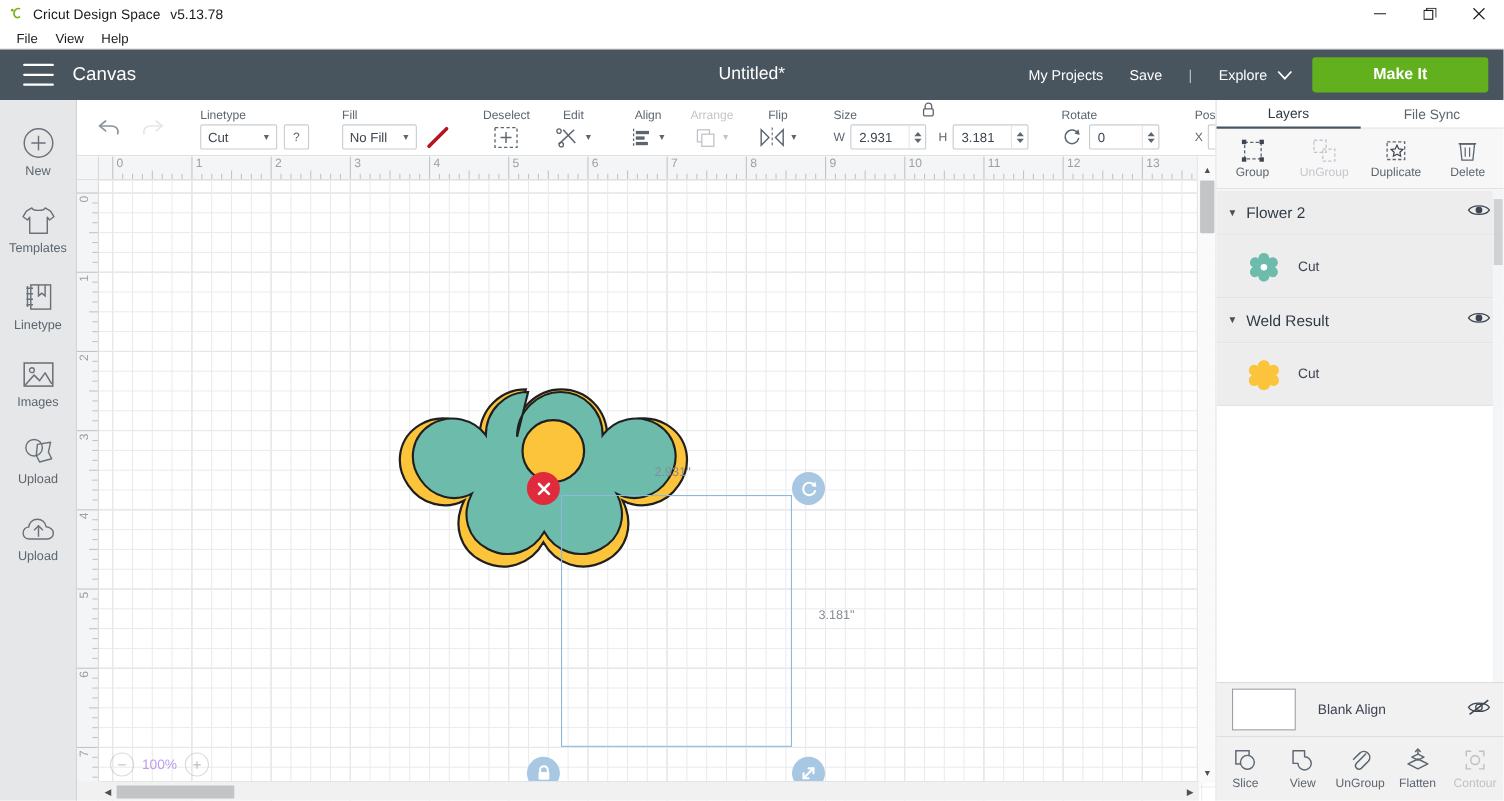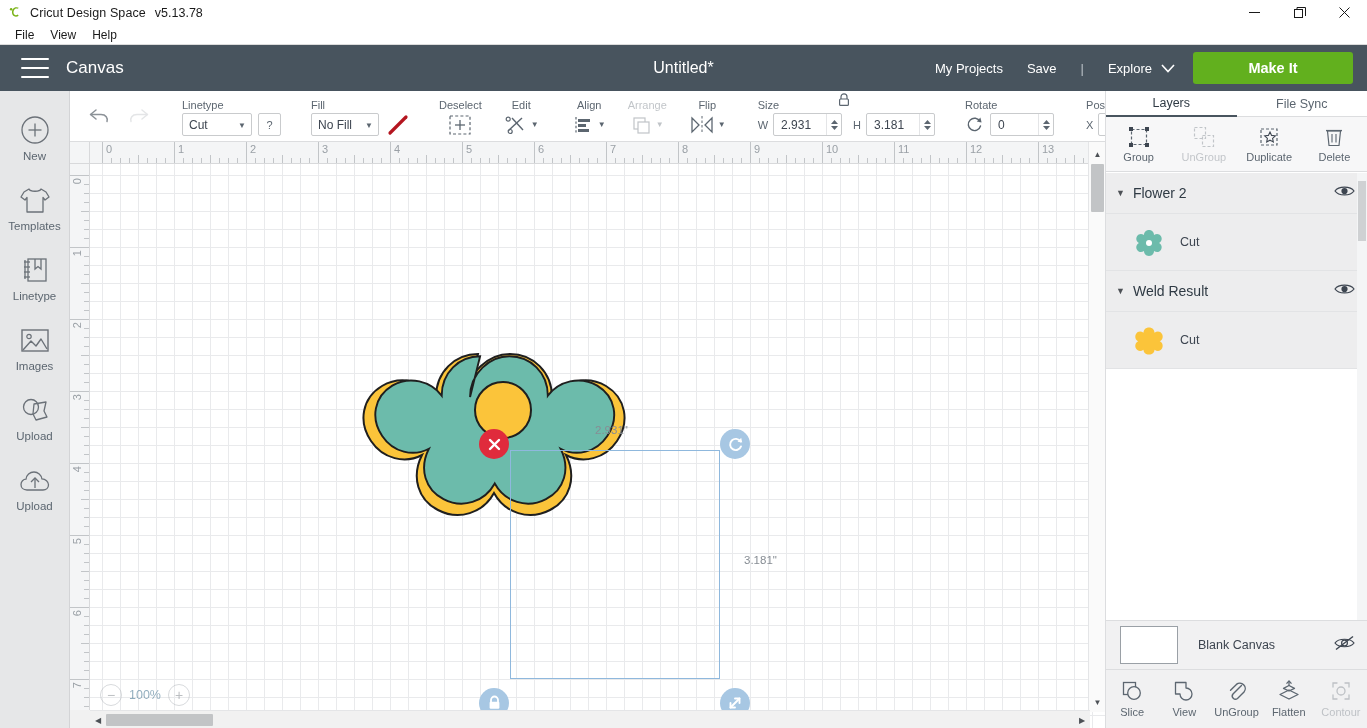--- a/index.html
+++ b/index.html
@@ -161,21 +161,21 @@
   .h-blue { background: #a7c7e3; }
 
   
   .zoomctl {
     position: absolute; left: 30px; bottom: 22px; display: flex; align-items: center; gap: 7px;
     opacity: .45;
   }
   .zbtn { width: 22px; height: 22px; border: 1px solid #a8adb3; border-radius: 50%;
     display: flex; align-items: center; justify-content: center; background: transparent;
     color: #6b7178; font-size: 14px; line-height: 1; }
-  .zval { font-size: 12.5px; color: #0c4a6e; }
+  .zval { font-size: 12.5px; color: #6d28d9; }
 
   
   .vscroll { position: absolute; top: 142px; right: 262px; width: 17px; height: 570px;
     background: #fafafa; border-left: 1px solid #e4e5e7; }
   .vthumb { position: absolute; top: 22px; left: 2px; width: 13px; height: 48px;
     background: #c2c4c6; border-radius: 1px; }
   .sarrow { position: absolute; left: 0; width: 17px; height: 16px;
     display: flex; align-items: center; justify-content: center; color: #4d5156; font-size: 8px; }
   .hscroll { position: absolute; bottom: 0; left: 90px; width: 1000px; height: 18px;
     background: #f1f1f1; border-top: 1px solid #e4e5e7; }
@@ -941,21 +941,21 @@
         <span class="cname">Cut</span>
       </div>
     </div>
 
     <div class="rscroll">
       <div class="rthumb"></div>
     </div>
 
     <div class="blankrow">
       <div class="blankswatch"></div>
-      <div class="blankname">Blank Canvas</div>
+      <div class="blankname">Blank Align</div>
       <div style="margin-left:auto;">
         <svg width="21" height="16" viewBox="0 0 21 16">
           <path d="M1 8 C4.5 3 16.5 3 20 8 C16.5 13 4.5 13 1 8 Z" fill="none" stroke="#3d4550" stroke-width="1.2"></path>
           <circle cx="10.5" cy="8" r="2.9" fill="none" stroke="#3d4550" stroke-width="1.2"></circle>
           <line x1="2" y1="14.5" x2="19" y2="1.5" stroke="#3d4550" stroke-width="1.4"></line>
         </svg>
       </div>
     </div>
 
     <div class="bottomtools">

